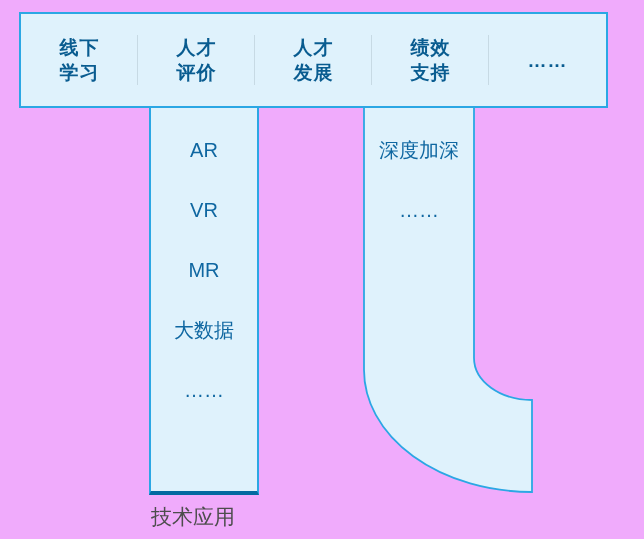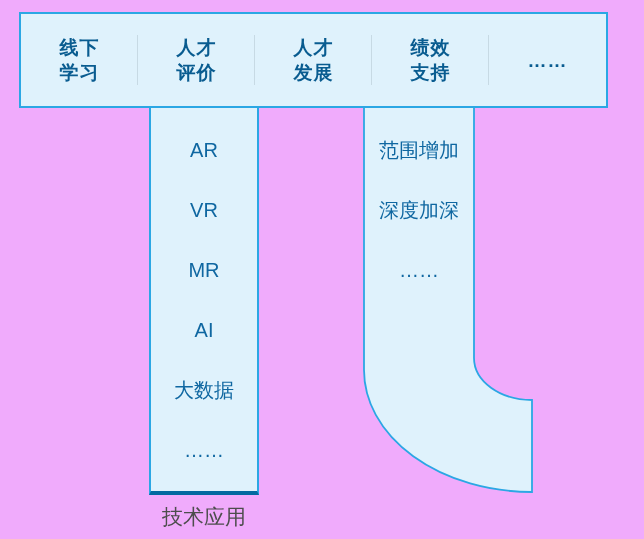--- a/index.html
+++ b/index.html
@@ -88,21 +88,21 @@
   
   .caption {
     position: absolute;
     top: 504px;
     width: 110px;
     text-align: center;
     font-size: 21px;
     line-height: 26px;
     color: #4D4D4D;
   }
-  .caption-tech { left: 149px; }
+  .caption-tech { left: 138px; }
   .caption-ops  { left: 430px; }
 </style>
 </head>
 <body>
 
 <div class="canvas">
 
   <div class="module-bar">
     <div class="module-cell">
       <span class="module-label">线下
@@ -126,26 +126,24 @@
   </div>
 
   <svg class="swoosh-svg" viewBox="0 0 644 539" xmlns="http://www.w3.org/2000/svg" aria-hidden="true">
     <path d="M 364 107 V 370 A 168 122 0 0 0 532 492 V 400 A 58 42 0 0 1 474 358 V 107" fill="#DFF2FC" stroke="#2BA7E4" stroke-width="1.8"></path>
   </svg>
 
   <div class="tech-column">
     <span class="col-item">AR</span>
     <span class="col-item">VR</span>
     <span class="col-item">MR</span>
-    <span class="col-item">AI</span>
     <span class="col-item">大数据</span>
     <span class="col-item">……</span>
   </div>
 
   <div class="ops-column">
-    <span class="col-item">范围增加</span>
     <span class="col-item">深度加深</span>
     <span class="col-item">……</span>
   </div>
 
   <div class="caption caption-tech">技术应用</div>
 
 </div>
 
 </body></html>

